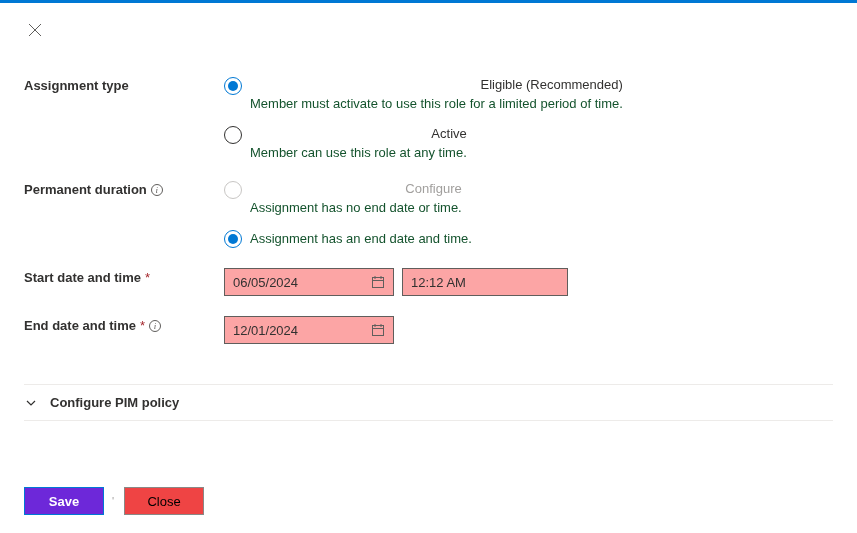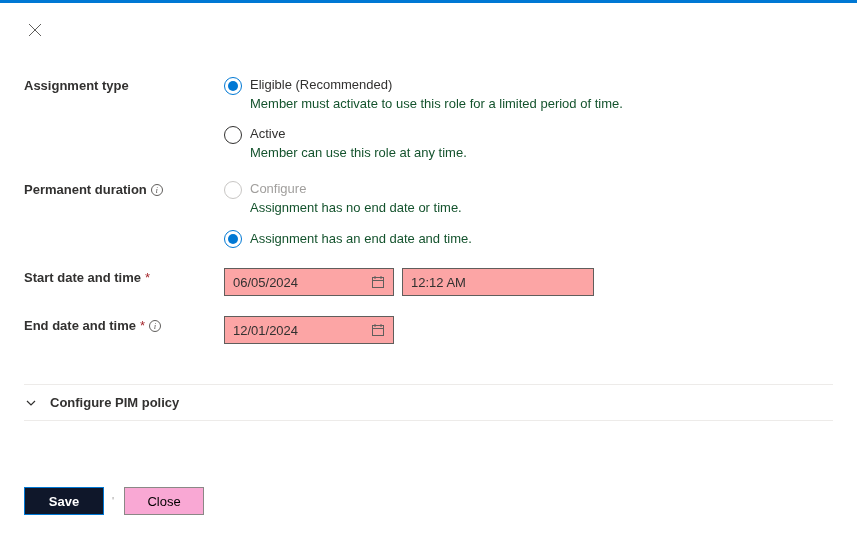--- a/index.html
+++ b/index.html
@@ -68,21 +68,21 @@
       border: 1px solid #605e5c;
       border-radius: 50%;
       align-items: center;
       justify-content: center;
       font-size: 9px;
       color: #605e5c;
       font-weight: 400;
       font-style: italic;
       font-family: Georgia, serif;
     }
-    .form-control { flex: 1; }
+    .form-control { flex: 1; text-align: right; }
     .radio-group { display: flex; flex-direction: column; gap: 14px; }
     .radio-option { display: flex; align-items: flex-start; gap: 8px; }
     .radio {
       width: 18px;
       height: 18px;
       border: 1px solid #323130;
       border-radius: 50%;
       display: inline-flex;
       align-items: center;
       justify-content: center;
@@ -108,21 +108,21 @@
       border: 1px solid #605e5c;
       background: #fca5a5;
       font-size: 13px;
       padding: 0 8px;
       display: flex;
       align-items: center;
       justify-content: space-between;
       color: #323130;
     }
     .date-input { width: 170px; }
-    .time-input { width: 192px; }
+    .time-input { width: 166px; }
     .cal-icon {
       display: inline-flex;
       width: 14px;
       height: 14px;
     }
     .expander {
       border-top: 1px solid #edebe9;
       border-bottom: 1px solid #edebe9;
       padding: 10px 0;
       display: flex;
@@ -144,25 +144,25 @@
       gap: 8px;
       align-items: center;
     }
     .btn {
       height: 28px;
       min-width: 80px;
       font-size: 13px;
       padding: 0 16px;
       cursor: pointer;
       border: 1px solid #8a8886;
-      background: #f9a8d4;
+      background: #ef4444;
       font-family: inherit;
     }
     .btn.primary {
-      background: #0f172a;
+      background: #6d28d9;
       border-color: #0078d4;
       color: #fff;
       font-weight: 600;
     }
     .footer-sep { color: #a19f9d; font-size: 11px; margin-right: 2px; }
   </style>
 </head>
 <body>
 
 <div class="panel">

